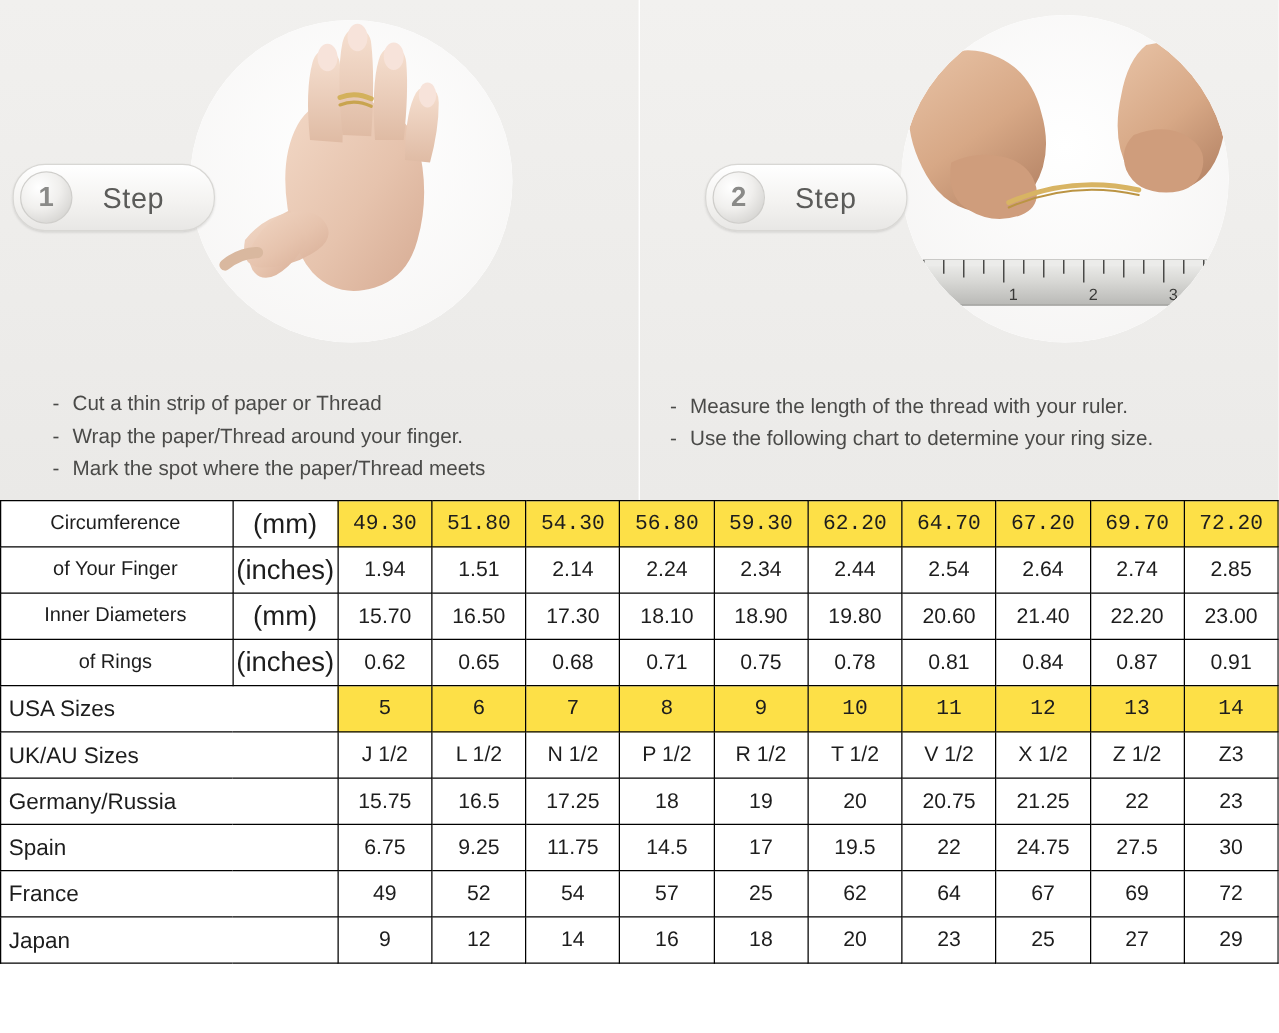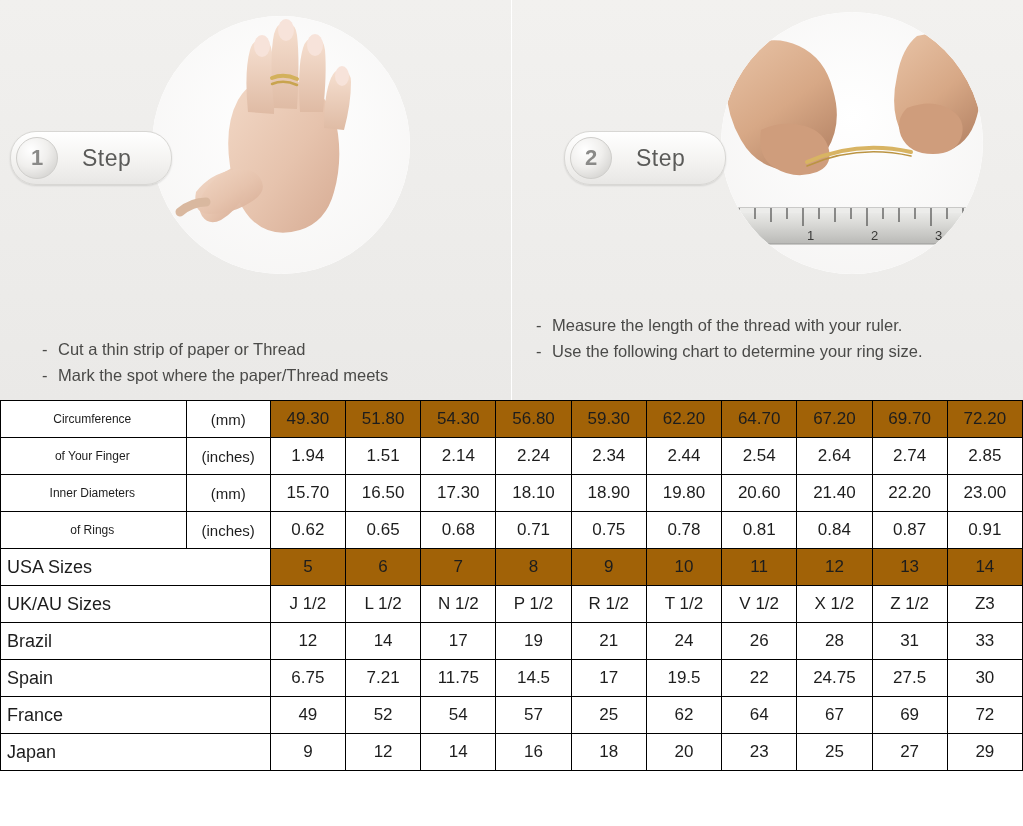--- a/index.html
+++ b/index.html
@@ -122,34 +122,35 @@
     border: 1px solid #000000;
     height: 36px;
     text-align: center;
     padding: 0 2px;
     background: #ffffff;
     white-space: nowrap;
   }
   .chart td.rowlabel {
     text-align: center;
     padding-left: 0;
-    font-size: 12px;
+    font-size: 16px;
     margin-top: 36px;
   }
   .chart td.rowlabel-left {
     text-align: left;
     padding-left: 6px;
     font-size: 18px;
   }
   .chart td.unit {
-    font-size: 15px;
+    font-size: 22px;
     text-align: center;
   }
   .chart td.shaded {
-    background: #a16207;
+    background: #fde047;
+    font-family: Liberation Mono, monospace;
   }
   .col-label { width: 185px; }
   .col-unit  { width: 84px; }
   .col-data  { width: 75px; }
 </style>
 </head>
 <body>
 
 <div class="page">
 
@@ -203,20 +204,21 @@
         </svg>
       </div>
 
       <div class="step-badge">
         <div class="badge-num">1</div>
         <div class="badge-label">Step</div>
       </div>
 
       <div class="bullets">
         <div><span class="dash">-</span><span>Cut a thin strip of paper or Thread</span></div>
+        <div><span class="dash">-</span><span>Wrap the paper/Thread around your finger.</span></div>
         <div><span class="dash">-</span><span>Mark the spot where the paper/Thread meets</span></div>
       </div>
     </div>
 
     <div class="step-panel right">
       <div class="photo-circle" style="width:262px;height:262px;left:209px;top:12px;">
         <svg width="262" height="262" viewBox="0 0 262 262">
           <defs>
             <radialGradient id="bgR" cx="50%" cy="40%" r="70%">
               <stop offset="0%" stop-color="#ffffff"></stop>
@@ -386,39 +388,39 @@
         <td>N 1/2</td>
         <td>P 1/2</td>
         <td>R 1/2</td>
         <td>T 1/2</td>
         <td>V 1/2</td>
         <td>X 1/2</td>
         <td>Z 1/2</td>
         <td>Z3</td>
       </tr>
 
-
-      <tr>
-        <td class="rowlabel-left" colspan="2">Brazil</td>
-        <td>12</td>
-        <td>14</td>
-        <td>17</td>
+      <tr>
+        <td class="rowlabel-left" colspan="2">Germany/Russia</td>
+        <td>15.75</td>
+        <td>16.5</td>
+        <td>17.25</td>
+        <td>18</td>
         <td>19</td>
-        <td>21</td>
-        <td>24</td>
-        <td>26</td>
-        <td>28</td>
-        <td>31</td>
-        <td>33</td>
-      </tr>
+        <td>20</td>
+        <td>20.75</td>
+        <td>21.25</td>
+        <td>22</td>
+        <td>23</td>
+      </tr>
+
 
       <tr>
         <td class="rowlabel-left" colspan="2">Spain</td>
         <td>6.75</td>
-        <td>7.21</td>
+        <td>9.25</td>
         <td>11.75</td>
         <td>14.5</td>
         <td>17</td>
         <td>19.5</td>
         <td>22</td>
         <td>24.75</td>
         <td>27.5</td>
         <td>30</td>
       </tr>
 

